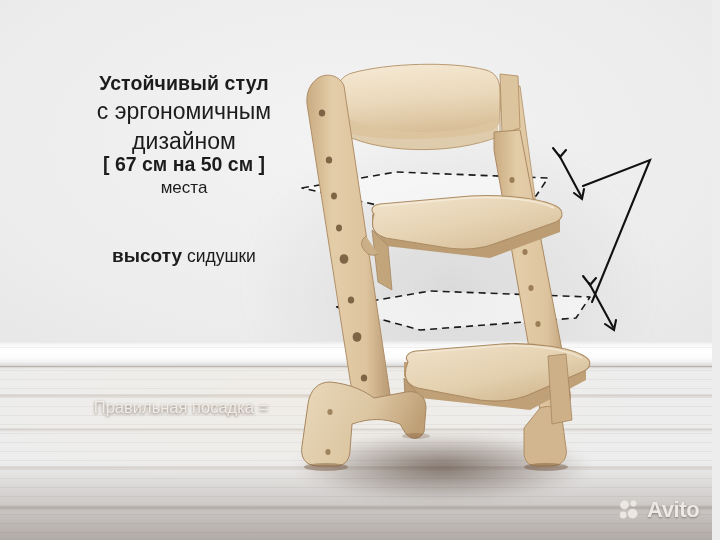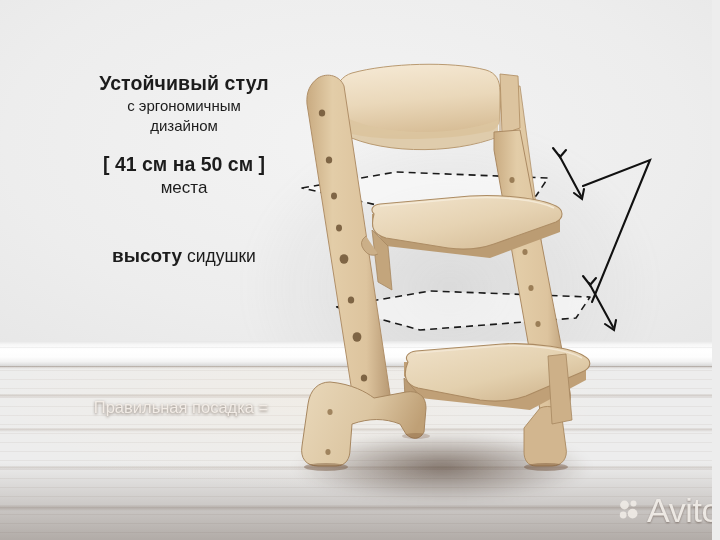--- a/index.html
+++ b/index.html
@@ -69,40 +69,40 @@
     position:absolute; left:292px; top:432px; width:300px; height:70px;
     background:radial-gradient(ellipse at 50% 50%, rgba(45,22,6,.55) 0%, rgba(45,22,6,0) 70%);
     filter:blur(5px);
   }
 
   
   .txt { position:absolute; text-align:center; color:#1c1c1c; }
   .txt .l { display:block; }
   .b1 { left:68px; top:72px; width:232px; }
   .b1 .h { font-size:19.5px; font-weight:bold; letter-spacing:.1px; line-height:1.22; }
-  .b1 .s { font-size:15px; font-weight:400; line-height:1.33; }
+  .b1 .s { font-size:23px; font-weight:400; line-height:1.33; }
   .b2 { left:68px; top:152px; width:232px; }
   .b2 .h { font-size:19.5px; font-weight:bold; line-height:1.3; }
   .b2 .s { font-size:17px; font-weight:400; line-height:1.33; }
   .b3 { left:68px; top:243px; width:232px; }
   .b3 .h { font-size:19.5px; font-weight:bold; line-height:1.3; }
   .b3 .s { font-size:17px; font-weight:400; line-height:1.33; }
   .b3 .mix { font-size:17.5px; line-height:1.33; }
   .b3 .mix b { font-weight:bold; font-size:19px; }
   .b4 { left:56px; top:396px; width:250px; color:#f2ece6;
         text-shadow:0 1px 3px rgba(40,18,4,.55); }
   .b4 .l { font-size:16.5px; line-height:1.38; font-weight:500; }
 
   
   .chair { position:absolute; left:0; top:0; width:720px; height:540px; }
 
   
   .avito { position:absolute; left:618px; top:496px; height:28px;
            display:flex; align-items:center; gap:5px; opacity:.93; }
-  .avito .word { font-size:34px; font-weight:normal; color:#f0ece7; letter-spacing:-.4px;
+  .avito .word { font-size:22px; font-weight:bold; color:#f0ece7; letter-spacing:-.4px;
                  text-shadow:0 1px 2px rgba(40,18,4,.4); }
 </style>
 </head>
 <body>
 
 <div class="scene">
 
   <div class="wall"></div>
   <div class="wall-shadow"></div>
   <div class="baseboard"></div>
@@ -337,21 +337,21 @@
     </g>
   </svg>
 
   <div class="txt b1">
     <span class="l h">Устойчивый стул</span>
     <span class="l s">с эргономичным</span>
     <span class="l s">дизайном</span>
   </div>
 
   <div class="txt b2">
-    <span class="l h">[ 41 см на 50 см ]</span>
+    <span class="l h">[ 67 см на 50 см ]</span>
     <span class="l s">места</span>
   </div>
 
   <div class="txt b3">
     <span class="l mix"><b>высоту</b><span> сидушки</span></span>
   </div>
 
   <div class="txt b4">
     <span class="l">Правильная посадка =</span>
   </div>

